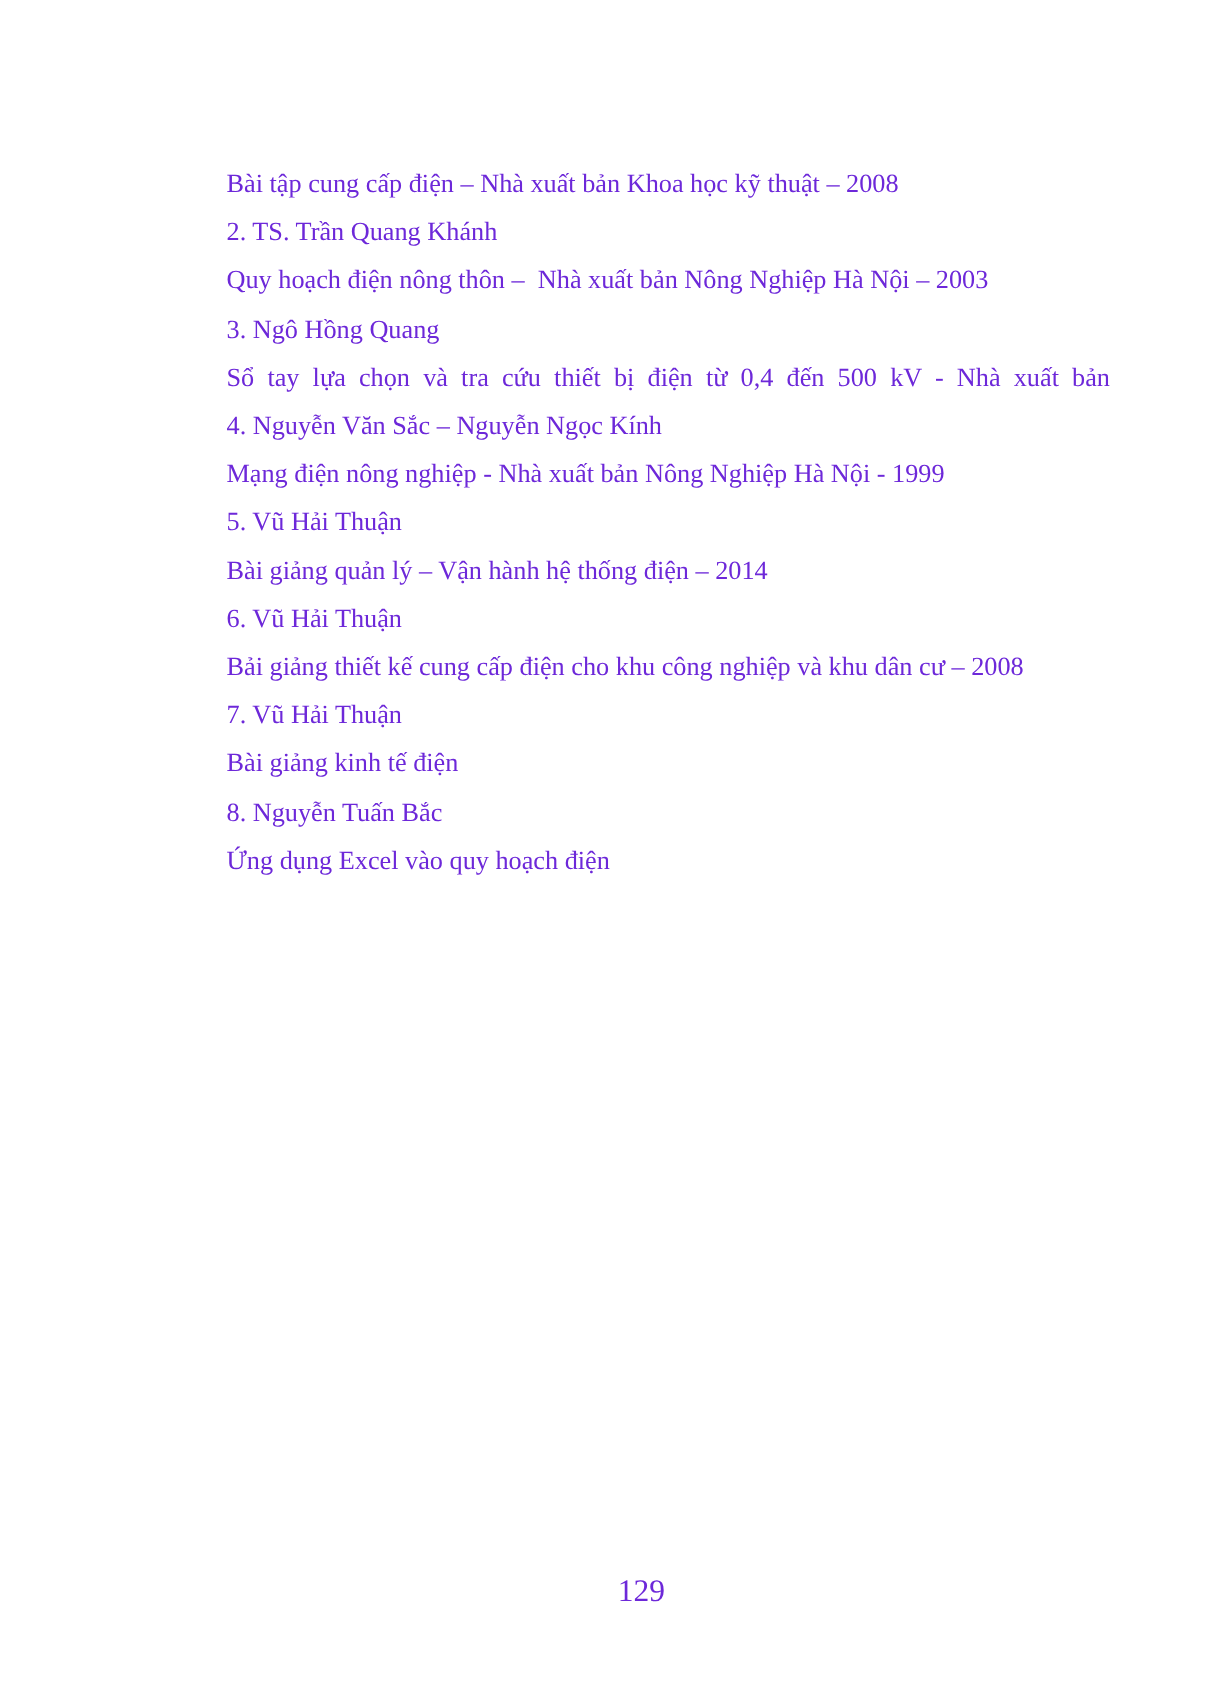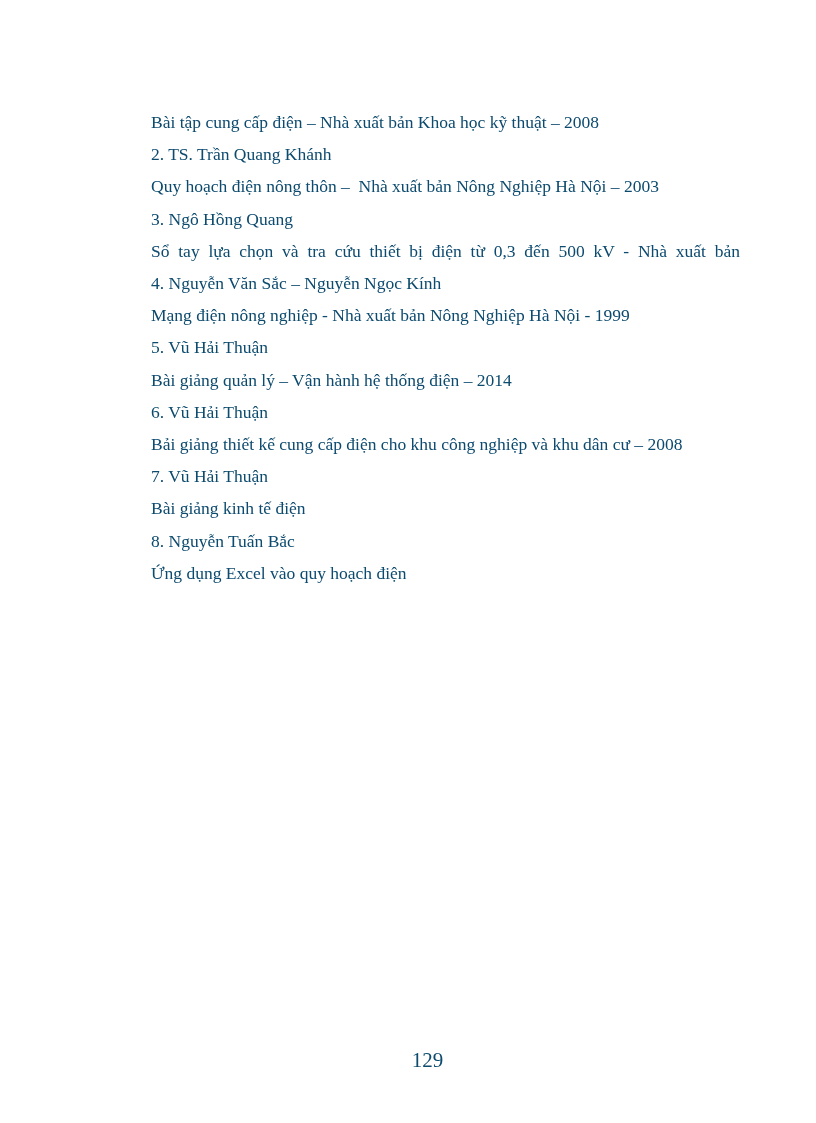--- a/index.html
+++ b/index.html
@@ -7,21 +7,21 @@
     padding: 0;
     background: #ffffff;
   }
   .page {
     position: relative;
     width: 816px;
     height: 1123px;
     background: #ffffff;
     overflow: hidden;
     font-family: "Liberation Serif", "DejaVu Serif", serif;
-    color: #0c4a6e;
+    color: #6d28d9;
   }
   .content {
     position: absolute;
     left: 115px;
     top: 106px;
     width: 625px;
     font-size: 17.5px;
     line-height: 32.2px;
   }
   .line {
@@ -48,21 +48,21 @@
 </style>
 </head>
 <body>
 
 <div class="page">
   <div class="content">
       <div class="line indent">Bài tập cung cấp điện – Nhà xuất bản Khoa học kỹ thuật – 2008</div>
       <div class="line indent">2. TS. Trần Quang Khánh</div>
       <div class="line indent">Quy hoạch điện nông thôn – &nbsp;Nhà xuất bản Nông Nghiệp Hà Nội – 2003</div>
       <div class="line indent">3. Ngô Hồng Quang</div>
-      <div class="line indent stretch">Sổ tay lựa chọn và tra cứu thiết bị điện từ 0,3 đến 500 kV - Nhà xuất bản</div>
+      <div class="line indent stretch">Sổ tay lựa chọn và tra cứu thiết bị điện từ 0,4 đến 500 kV - Nhà xuất bản</div>
       <div class="line indent">4. Nguyễn Văn Sắc – Nguyễn Ngọc Kính</div>
       <div class="line indent">Mạng điện nông nghiệp - Nhà xuất bản Nông Nghiệp Hà Nội - 1999</div>
       <div class="line indent">5. Vũ Hải Thuận</div>
       <div class="line indent">Bài giảng quản lý – Vận hành hệ thống điện – 2014</div>
       <div class="line indent">6. Vũ Hải Thuận</div>
       <div class="line indent">Bải giảng thiết kế cung cấp điện cho khu công nghiệp và khu dân cư – 2008</div>
       <div class="line indent">7. Vũ Hải Thuận</div>
       <div class="line indent">Bài giảng kinh tế điện</div>
       <div class="line indent">8. Nguyễn Tuấn Bắc</div>
       <div class="line indent">Ứng dụng Excel vào quy hoạch điện</div>

